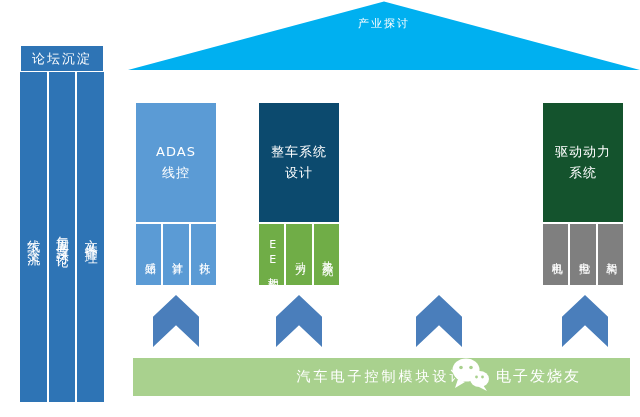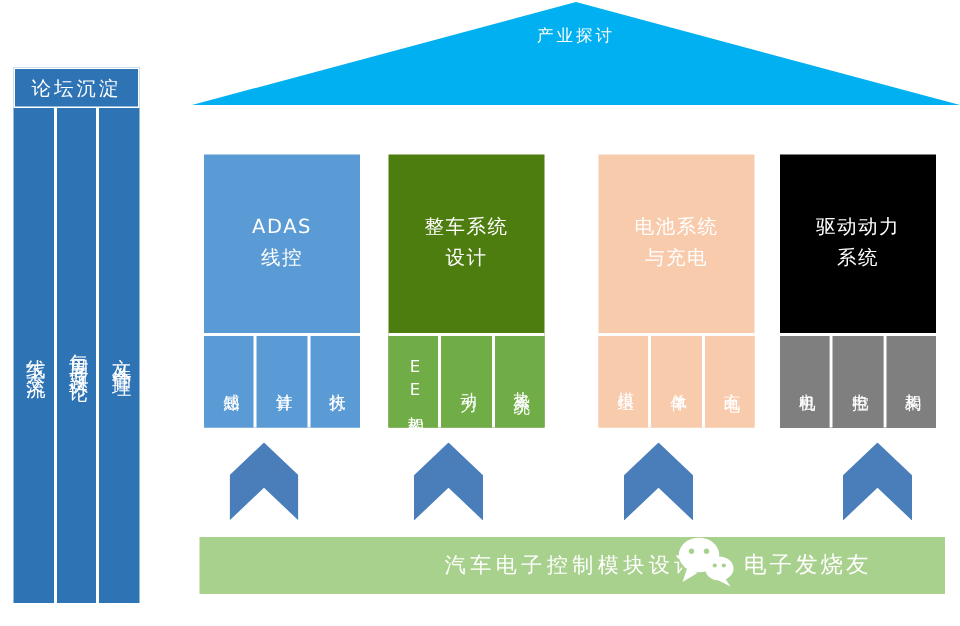--- a/index.html
+++ b/index.html
@@ -7,31 +7,31 @@
   body { font-family:"DejaVu Sans", sans-serif; }
   .canvas { position:relative; width:640px; height:417px; background:#ffffff; overflow:hidden; }
 
   
   .roof { position:absolute; left:128px; top:0; width:512px; height:70px;
           clip-path:polygon(50% 2%, 100% 100%, 0% 100%); }
   .roof-label { position:absolute; left:128px; top:16px; width:512px; text-align:center;
                 color:#fff; font-size:11px; letter-spacing:2px; }
 
   
-  .left-col { position:absolute; left:9px; top:45px; width:84px; height:357px; }
+  .left-col { position:absolute; left:20px; top:45px; width:84px; height:357px; }
   .left-header { height:27px; border:1px solid #fff; color:#fff; display:flex;
                  align-items:center; justify-content:center; font-size:13px; letter-spacing:2px; }
   .left-body { display:flex; height:330px; }
   .left-strip { flex:1; display:flex; align-items:center; justify-content:center; }
   .left-strip + .left-strip { border-left:2px solid #fff; }
   .vtext { writing-mode:vertical-lr; text-orientation:upright; color:#fff;
            font-size:13px; letter-spacing:4px; }
 
   
-  .pillar { position:absolute; top:103px; width:104px; height:182px; display:flex; flex-direction:column; }
+  .pillar { position:absolute; top:103px; width:80px; height:182px; display:flex; flex-direction:column; }
   .pillar-title { flex:1; display:flex; flex-direction:column; align-items:center; justify-content:center;
                   color:#fff; font-size:13px; line-height:1.6; letter-spacing:1px; text-align:center; }
   .pillar-cells { height:63px; display:flex; border-top:2px solid #fff; }
   .cell { flex:1; display:flex; align-items:center; justify-content:center; }
   .cell + .cell { border-left:2px solid #fff; }
   .cell .vtext { font-size:11px; letter-spacing:2px; }
 
   
   .chevron { position:absolute; top:295px; width:46px; height:52px;
              clip-path:polygon(50% 0%, 100% 42%, 100% 100%, 50% 58%, 0% 100%, 0% 42%); }
@@ -82,57 +82,40 @@
         </div>
       <div class="cell" style="background: rgb(91, 155, 213);">
         <span class="vtext">计算</span>
         </div>
       <div class="cell" style="background: rgb(91, 155, 213);">
         <span class="vtext">执行</span>
         </div>
     </div>
   </div>
 
-  <div class="pillar" style="left: 259px; background: #4d7c0f;">
+  <div class="pillar" style="left: 259px; background: #0c4a6e;">
     <div class="pillar-title">
       <span>整车系统</span>
       <span>设计</span>
     </div>
     <div class="pillar-cells">
       <div class="cell" style="background: rgb(112, 173, 71);">
         <span class="vtext">EE架构</span>
         </div>
       <div class="cell" style="background: rgb(112, 173, 71);">
         <span class="vtext">动力</span>
         </div>
       <div class="cell" style="background: rgb(112, 173, 71);">
         <span class="vtext">热系统</span>
         </div>
     </div>
   </div>
 
-  <div class="pillar" style="left: 399px; background: rgb(248, 203, 173);">
-    <div class="pillar-title">
-      <span>电池系统</span>
-      <span>与充电</span>
-    </div>
-    <div class="pillar-cells">
-      <div class="cell" style="background: rgb(248, 203, 173);">
-        <span class="vtext">模组</span>
-        </div>
-      <div class="cell" style="background: rgb(248, 203, 173);">
-        <span class="vtext">单体</span>
-        </div>
-      <div class="cell" style="background: rgb(248, 203, 173);">
-        <span class="vtext">充电</span>
-        </div>
-    </div>
-  </div>
 
-  <div class="pillar" style="left: 520px; background: #000000;">
+  <div class="pillar" style="left: 543px; background: #14532d;">
     <div class="pillar-title">
       <span>驱动动力</span>
       <span>系统</span>
     </div>
     <div class="pillar-cells">
       <div class="cell" style="background: rgb(127, 127, 127);">
         <span class="vtext">电机</span>
         </div>
       <div class="cell" style="background: rgb(127, 127, 127);">
         <span class="vtext">电控</span>

